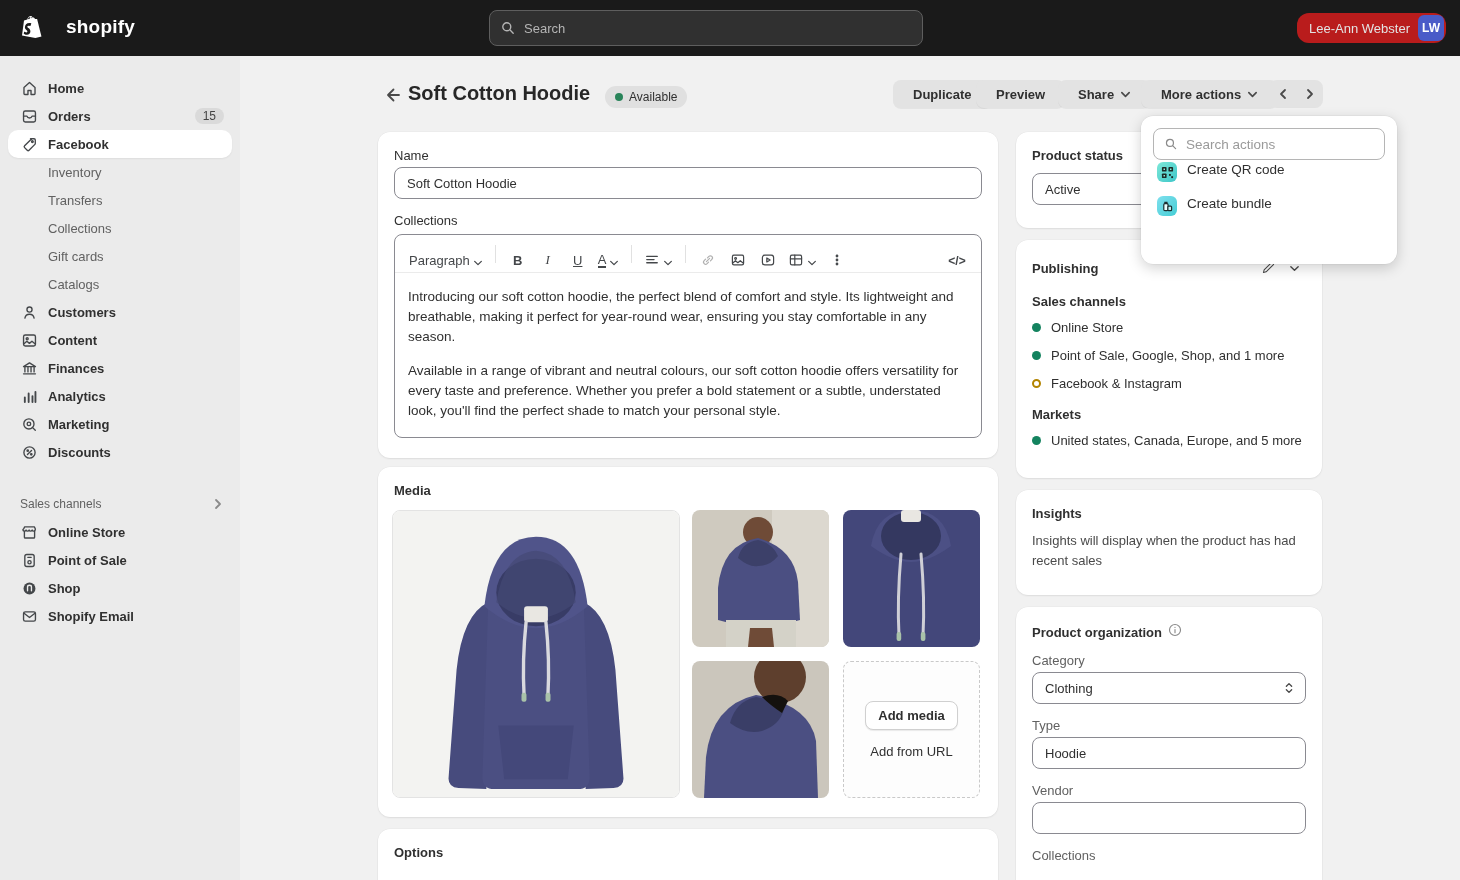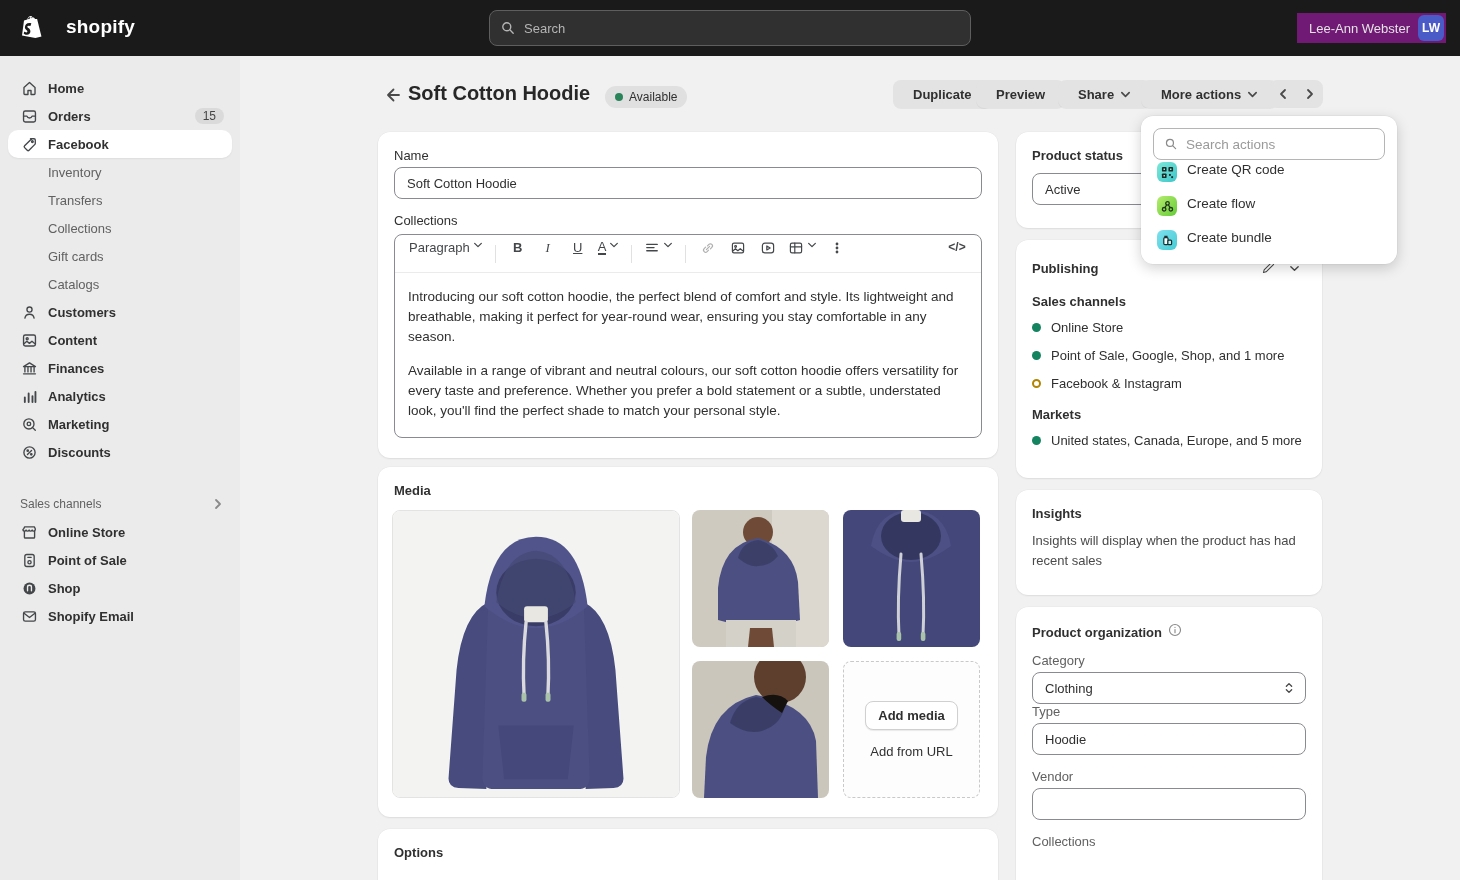--- a/index.html
+++ b/index.html
@@ -4,24 +4,24 @@
 <style>
   * { margin:0; padding:0; box-sizing:border-box; }
   html,body { width:1460px; height:880px; }
   body { font-family:"Liberation Sans","DejaVu Sans",sans-serif; background:#f1f1f1; color:#303030; overflow:hidden; }
   #app { position:relative; width:1460px; height:880px; overflow:hidden; background:#f1f1f1; }
 
   
   #topbar { position:absolute; top:0; left:0; width:1460px; height:56px; background:#1a1a1a; z-index:50; }
   .brand { position:absolute; left:20px; top:14px; display:flex; align-items:center; gap:22px; }
   .brand-name { color:#fff; font-size:19px; font-weight:700; letter-spacing:.2px; }
-  #top-search { position:absolute; left:489px; top:10px; width:482px; height:36px; background:#303030; border:1px solid #5e5e5e; border-radius:8px; display:flex; align-items:center; padding:12px 10px; gap:8px; }
+  #top-search { position:absolute; left:489px; top:10px; width:434px; height:36px; background:#303030; border:1px solid #5e5e5e; border-radius:8px; display:flex; align-items:center; padding:12px 10px; gap:8px; }
   #top-search input { flex:1; background:transparent; border:none; outline:none; color:#e3e3e3; font-size:13px; font-family:inherit; }
   #top-search input::placeholder { color:#b5b5b5; }
-  #user-pill { position:absolute; right:14px; top:13px; height:30px; background:#701a75; border-radius:0; display:flex; align-items:center; gap:8px; padding:2px 2px 2px 12px; cursor:pointer; }
+  #user-pill { position:absolute; right:14px; top:13px; height:30px; background:#b91c1c; border-radius:12px; display:flex; align-items:center; gap:8px; padding:2px 2px 2px 12px; cursor:pointer; }
   #user-name { color:#e3e3e3; font-size:13px; font-weight:500; }
   #user-avatar { width:26px; height:26px; border-radius:6px; background:#4a5bc8; color:#fff; font-size:12px; font-weight:600; display:flex; align-items:center; justify-content:center; }
 
   
   #sidebar { position:absolute; top:56px; left:0; width:240px; height:824px; background:#ebebeb; padding:18px 8px 0 8px; }
   .nav-item { height:28px; display:flex; align-items:center; gap:10px; padding:0 8px 0 12px; border-radius:10px; font-size:13px; font-weight:600; color:#303030; cursor:pointer; position:relative; }
   .nav-item.sub { padding-left:40px; font-weight:450; color:#616161; }
   .nav-item.active { background:#ffffff; box-shadow:0 1px 2px rgba(0,0,0,.06); font-weight:650; }
   .nav-icon { width:18px; height:18px; display:flex; align-items:center; justify-content:center; }
   .nav-icon svg { width:17px; height:17px; stroke:#44474a; fill:none; stroke-width:1.6; stroke-linecap:round; stroke-linejoin:round; }
@@ -47,21 +47,21 @@
   .card-heading { font-size:13px; font-weight:650; color:#303030; }
   .field-label { font-size:13px; color:#303030; margin-bottom:4px; }
   .text-input { width:100%; height:32px; border:1px solid #8a8a91; border-radius:8px; padding:0 12px; font-size:13px; color:#303030; font-family:inherit; background:#fff; outline:none; }
   .select-box { width:100%; height:32px; border:1px solid #8a8a91; border-radius:8px; padding:0 10px 0 12px; font-size:13px; color:#303030; background:#fff; display:flex; align-items:center; justify-content:space-between; cursor:pointer; }
   .select-box svg { width:12px; height:14px; stroke:#4a4a4a; fill:none; stroke-width:1.6; stroke-linecap:round; stroke-linejoin:round; }
 
   
   #card-details { left:378px; top:132px; width:620px; height:326px; padding:16px; }
   #editor { margin-top:6px; border:1px solid #8a8a91; border-radius:8px; overflow:hidden; }
   #editor-toolbar { height:38px; display:flex; align-items:center; padding:0 10px; gap:2px; border-bottom:1px solid #ebebeb; }
-  .tb-btn { height:28px; min-width:28px; border-radius:6px; display:flex; align-items:flex-start; justify-content:center; gap:3px; cursor:pointer; color:#44474a; font-size:13px; padding:0 4px; }
+  .tb-btn { height:28px; min-width:28px; border-radius:6px; display:flex; align-items:flex-end; justify-content:center; gap:3px; cursor:pointer; color:#44474a; font-size:13px; padding:0 4px; }
   .tb-btn svg { width:16px; height:16px; stroke:#44474a; fill:none; stroke-width:1.5; stroke-linecap:round; stroke-linejoin:round; }
   .tb-btn.disabled svg { stroke:#b0b0b0; }
   .tb-sep { width:1px; height:18px; background:#e1e1e1; margin:0 6px; }
   .tb-spacer { flex:1; }
   #editor-body { padding:14px 13px 16px; font-size:13.5px; line-height:20px; color:#303030; }
   #editor-body p + p { margin-top:14px; }
 
   
   #card-media { left:378px; top:467px; width:620px; height:350px; padding:16px; }
   .media-big { position:absolute; left:14px; top:43px; width:288px; height:288px; border:1px solid #e3e3e3; border-radius:8px; overflow:hidden; cursor:pointer; }
@@ -517,21 +517,21 @@
             </g>
           </svg></span>
     </div>
     <div class="field-label" style="margin-top:12px;color:#616161">Category</div>
     <div class="select-box">
       <span>Clothing</span>
       <svg viewBox="0 0 12 16">
           <path d="m3 6 3-3 3 3M3 10l3 3 3-3"></path>
         </svg>
     </div>
-    <div class="field-label" style="color:#616161">Type</div>
+    <div class="field-label" style="margin-top:14px;color:#616161">Type</div>
     <input class="text-input" type="text" value="Hoodie" style="">
     <div class="field-label" style="margin-top:14px;color:#616161">Vendor</div>
     <input class="text-input" type="text" value="" style="">
     <div class="field-label" style="margin-top:14px;color:#616161">Collections</div>
   </section>
 
   <div id="actions-menu">
     <div id="actions-search">
       <svg viewBox="0 0 20 20">
           <circle cx="8.5" cy="8.5" r="5"></circle>
@@ -550,33 +550,20 @@
               <rect x="11" y="11" width="2" height="2"></rect>
             </g>
             <rect x="2.7" y="2.7" width="1.6" height="1.6" fill="#8ceede"></rect>
             <rect x="9.7" y="2.7" width="1.6" height="1.6" fill="#8ceede"></rect>
             <rect x="2.7" y="9.7" width="1.6" height="1.6" fill="#8ceede"></rect>
           </svg>
         </span>
       <span>Create QR code</span>
     </div>
     <div class="menu-item">
-      <span class="mi-icon mi-flow">
-          <svg viewBox="0 0 14 14">
-            <g fill="none" stroke="#22351c" stroke-width="1.4">
-              <circle cx="7" cy="3.6" r="1.9"></circle>
-              <circle cx="3.4" cy="10" r="1.9"></circle>
-              <circle cx="10.6" cy="10" r="1.9"></circle>
-              <path d="M6 5.4 4.2 8.2M8 5.4l1.8 2.8"></path>
-            </g>
-          </svg>
-        </span>
-      <span>Create flow</span>
-    </div>
-    <div class="menu-item">
       <span class="mi-icon mi-bundle">
           <svg viewBox="0 0 14 14">
             <g fill="none" stroke="#1d2e30" stroke-width="1.3">
               <rect x="3" y="4" width="4.6" height="7.4" rx="1.2" fill="#eaffff"></rect>
               <rect x="7.4" y="6.6" width="4" height="4.8" rx="1" fill="#bff1f4"></rect>
               <path d="M4.2 4V2.6h2.2V4"></path>
             </g>
           </svg>
         </span>
       <span>Create bundle</span>

